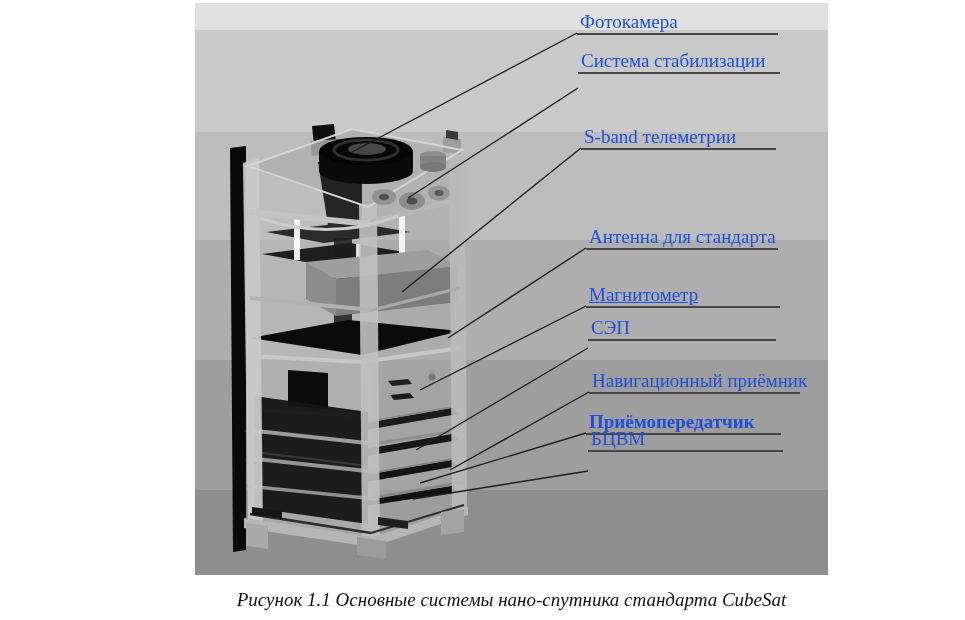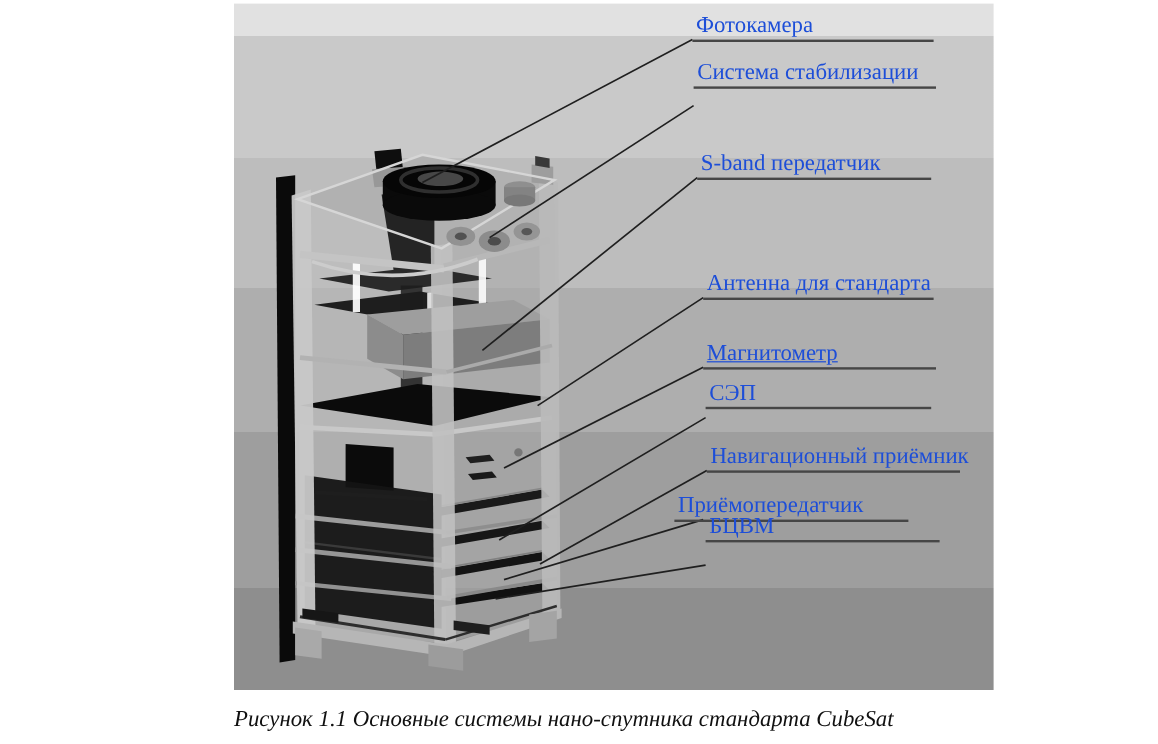--- a/index.html
+++ b/index.html
@@ -20,21 +20,21 @@
   }
   svg.scene{position:absolute;left:0;top:0;width:965px;height:620px;}
   .callout{
     position:absolute;height:24px;line-height:26px;
     font-size:19px;color:#1d4ed8;
     border-bottom:2px solid #464646;
     padding-left:3px;white-space:nowrap;overflow:visible;
   }
   .caption{
     position:absolute;left:195px;top:589px;width:633px;
-    font-style:italic;font-size:19px;color:#101010;
+    text-align:center;font-style:italic;font-size:19px;color:#101010;
   }
 </style>
 </head>
 <body>
 
 <div class="figure-bg"></div>
 
 <svg class="scene" viewBox="0 0 965 620" aria-hidden="true">
 
   <g>
@@ -139,21 +139,21 @@
     <line x1="586" y1="306" x2="420" y2="390"></line>
     <line x1="588" y1="348" x2="416" y2="450"></line>
     <line x1="589" y1="392" x2="450" y2="470"></line>
     <line x1="586" y1="433" x2="420" y2="483"></line>
     <line x1="588" y1="471" x2="413" y2="499"></line>
   </g>
 </svg>
 
 <div class="callout" style="left:577px;top:9px;width:198px;">Фотокамера</div>
 <div class="callout" style="left:578px;top:48px;width:199px;">Система стабилизации</div>
-<div class="callout" style="left:581px;top:124px;width:192px;">S-band передатчик</div>
+<div class="callout" style="left:581px;top:124px;width:192px;">S-band телеметрии</div>
 <div class="callout" style="left:586px;top:224px;width:189px;">Антенна для стандарта</div>
 <div class="callout" style="left:586px;top:282px;width:191px;text-decoration:underline;">Магнитометр</div>
 <div class="callout" style="left:588px;top:315px;width:185px;">СЭП</div>
 <div class="callout" style="left:589px;top:368px;width:208px;">Навигационный приёмник</div>
-<div class="callout" style="left:562px;top:409px;width:192px;">Приёмопередатчик</div>
+<div class="callout" style="left:586px;top:409px;width:192px;font-weight:bold;">Приёмопередатчик</div>
 <div class="callout" style="left:588px;top:426px;width:192px;">БЦВМ</div>
 
 <div class="caption">Рисунок 1.1 Основные системы нано-спутника стандарта CubeSat</div>
 
 </body></html>

